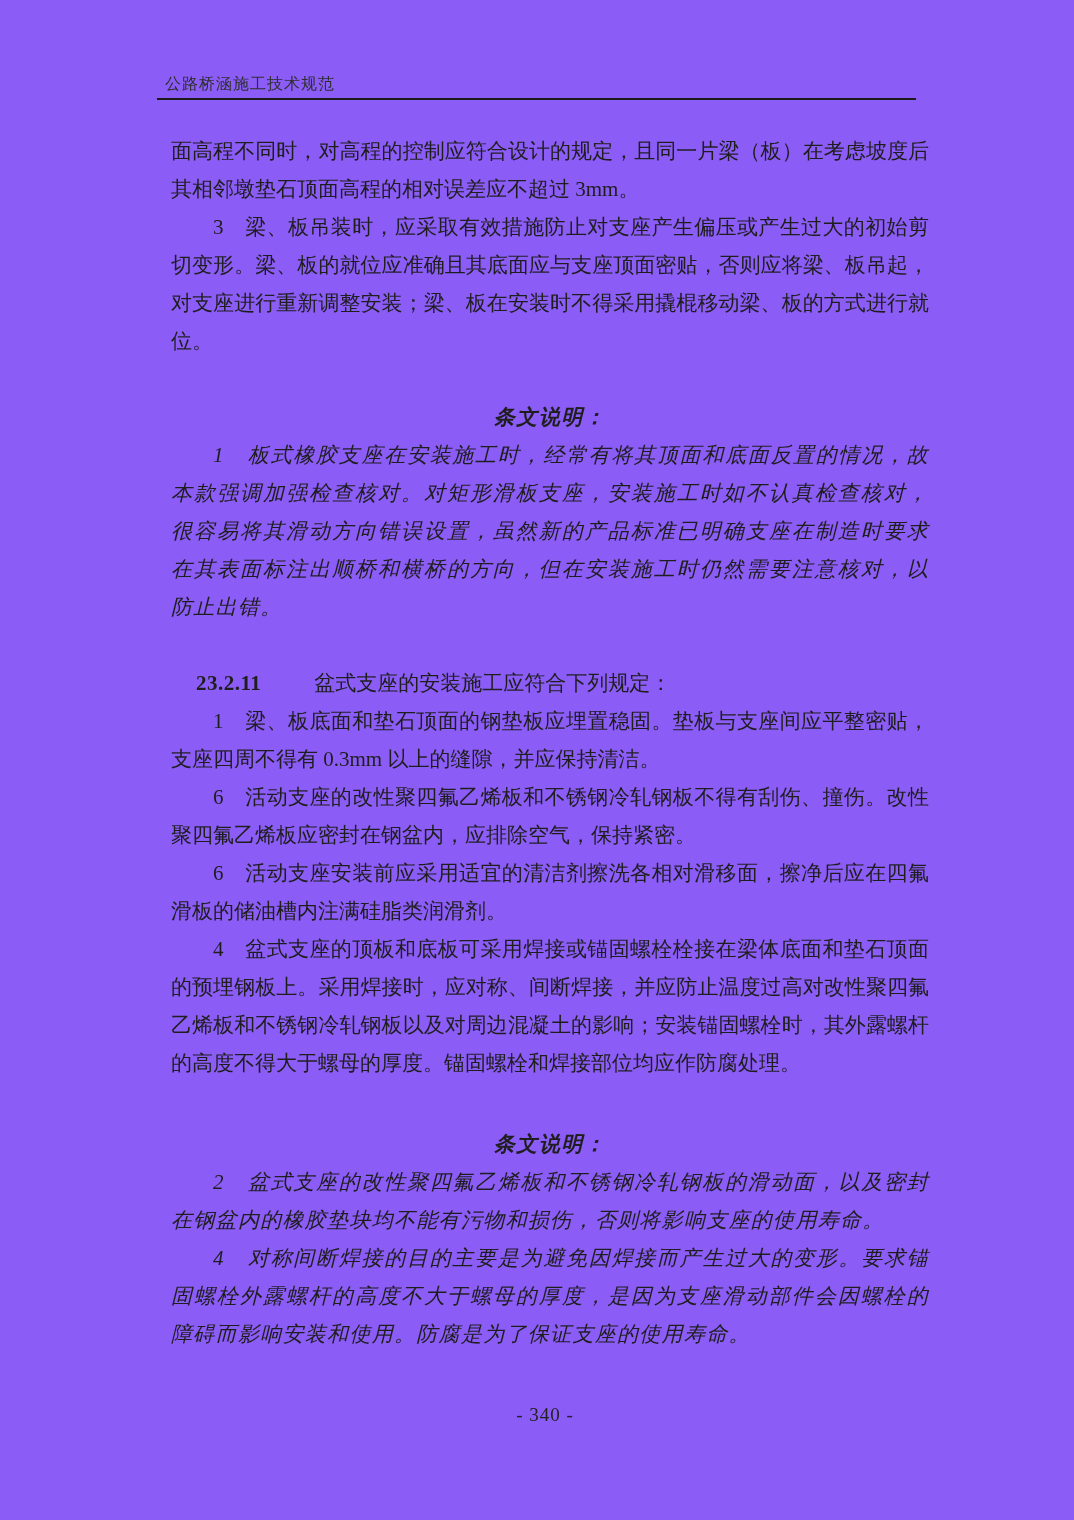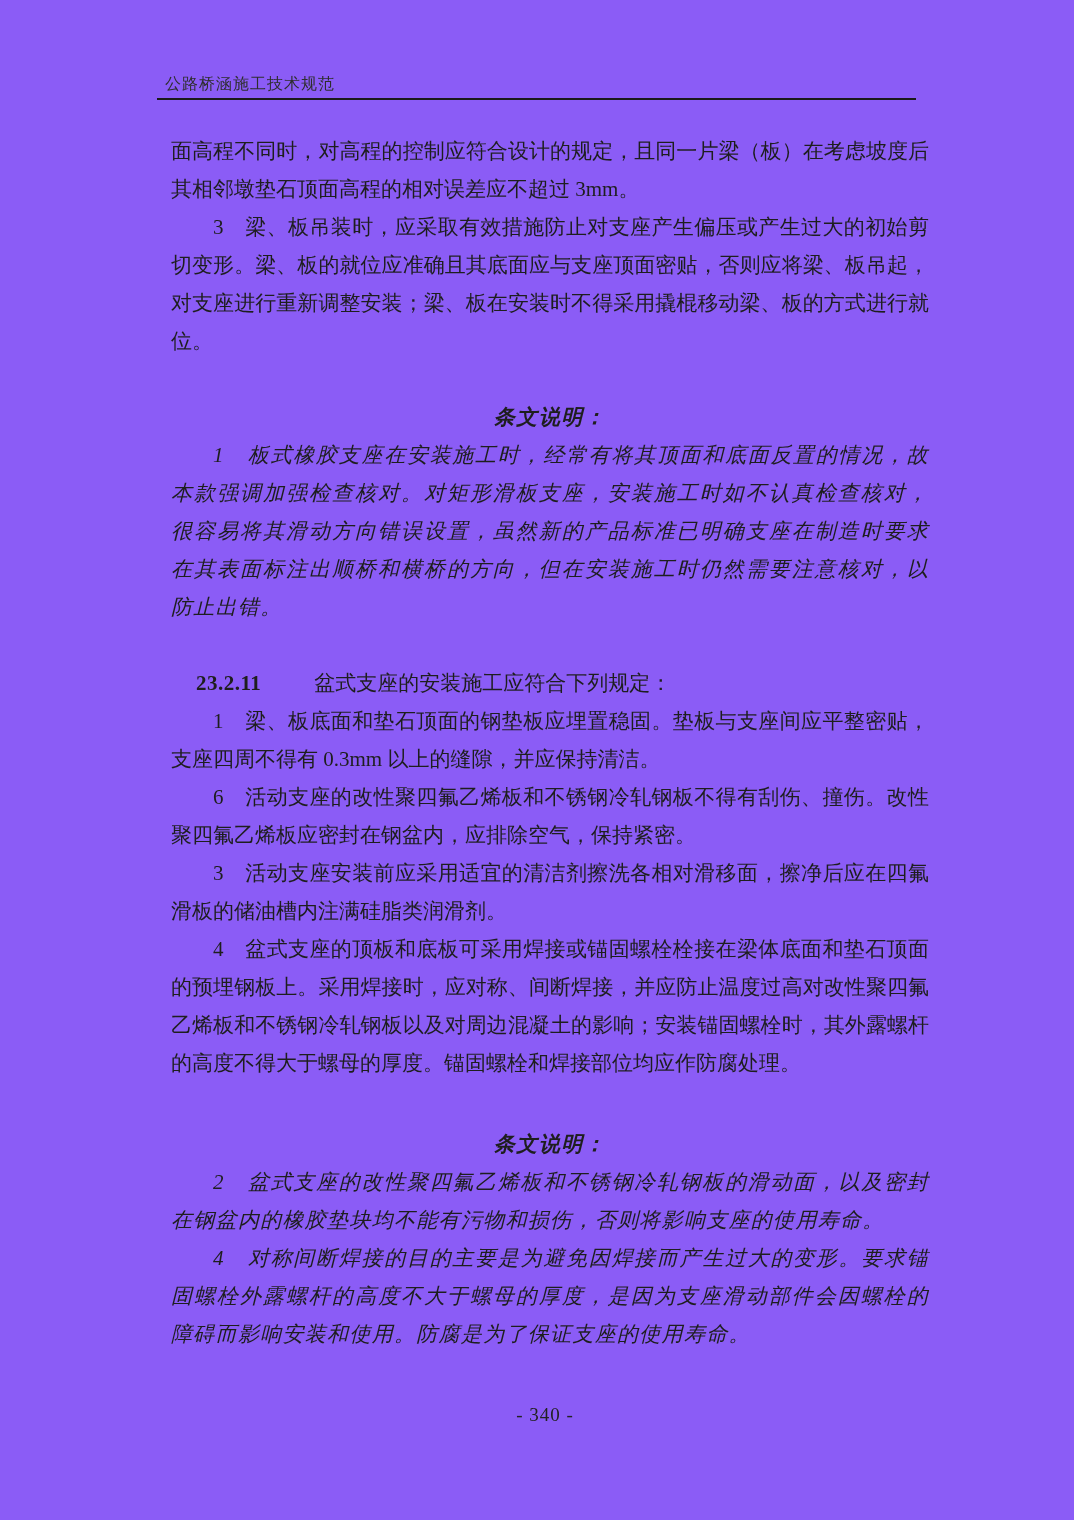--- a/index.html
+++ b/index.html
@@ -100,21 +100,21 @@
     <div class="gap"></div>
 
     <p class="para heading">
       <span class="sec-num">23.2.11</span><span>盆式支座的安装施工应符合下列规定：</span>
     </p>
 
     <p class="para ind">1　梁、板底面和垫石顶面的钢垫板应埋置稳固。垫板与支座间应平整密贴，支座四周不得有 0.3mm 以上的缝隙，并应保持清洁。</p>
 
     <p class="para ind">6　活动支座的改性聚四氟乙烯板和不锈钢冷轧钢板不得有刮伤、撞伤。改性聚四氟乙烯板应密封在钢盆内，应排除空气，保持紧密。</p>
 
-    <p class="para ind">3　活动支座安装前应采用适宜的清洁剂擦洗各相对滑移面，擦净后应在四氟滑板的储油槽内注满硅脂类润滑剂。</p>
+    <p class="para ind">6　活动支座安装前应采用适宜的清洁剂擦洗各相对滑移面，擦净后应在四氟滑板的储油槽内注满硅脂类润滑剂。</p>
 
     <p class="para ind">4　盆式支座的顶板和底板可采用焊接或锚固螺栓栓接在梁体底面和垫石顶面的预埋钢板上。采用焊接时，应对称、间断焊接，并应防止温度过高对改性聚四氟乙烯板和不锈钢冷轧钢板以及对周边混凝土的影响；安装锚固螺栓时，其外露螺杆的高度不得大于螺母的厚度。锚固螺栓和焊接部位均应作防腐处理。</p>
 
     <div class="gap-lg"></div>
 
     <p class="para commentary-label">条文说明：</p>
 
     <p class="para ind kaiti">2　盆式支座的改性聚四氟乙烯板和不锈钢冷轧钢板的滑动面，以及密封在钢盆内的橡胶垫块均不能有污物和损伤，否则将影响支座的使用寿命。</p>
 
     <p class="para ind kaiti">4　对称间断焊接的目的主要是为避免因焊接而产生过大的变形。要求锚固螺栓外露螺杆的高度不大于螺母的厚度，是因为支座滑动部件会因螺栓的障碍而影响安装和使用。防腐是为了保证支座的使用寿命。</p>

